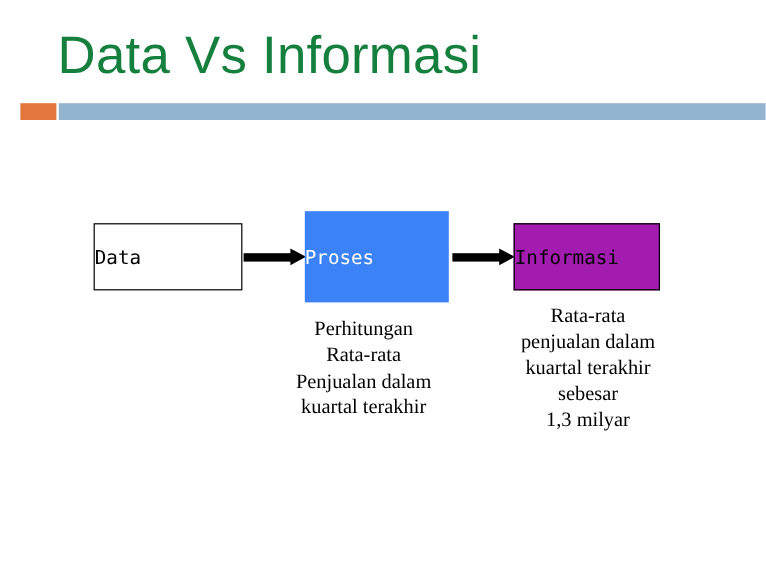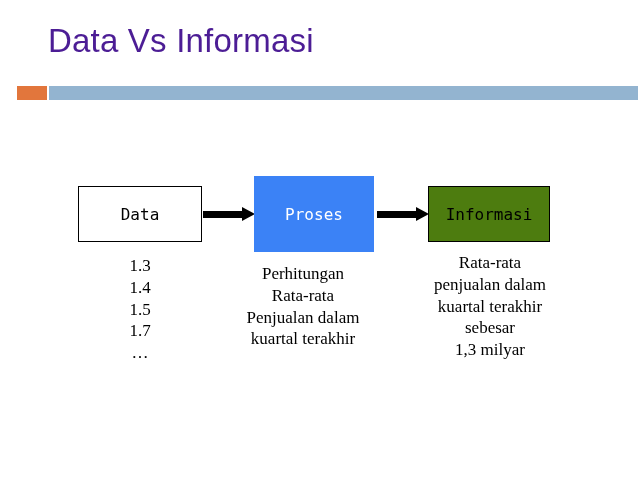--- a/index.html
+++ b/index.html
@@ -13,22 +13,22 @@
     position: relative;
     overflow: hidden;
     font-family: "Liberation Sans", sans-serif;
   }
 
   
   #slide-title {
     position: absolute;
     left: 48px;
     top: 22px;
-    font-size: 33px;
-    color: #4c1d95;
+    font-size: 44px;
+    color: #15803d;
     font-family: "Liberation Sans", sans-serif;
     font-weight: normal;
     letter-spacing: 0.2px;
     white-space: nowrap;
   }
 
   
   #title-rule {
     position: absolute;
     left: 0;
@@ -60,21 +60,21 @@
     top: 100px;
     width: 638px;
     height: 379px;
   }
 
   .node-box {
     position: absolute;
     box-sizing: border-box;
     display: flex;
     align-items: center;
-    justify-content: center;
+    justify-content: flex-start;
     font-family: "DejaVu Sans Mono", monospace;
     font-size: 16px;
   }
 
   #box-data {
     left: 78px;
     top: 86px;
     width: 124px;
     height: 56px;
     border: 1.5px solid #000000;
@@ -88,21 +88,21 @@
     height: 76px;
     background: #3b82f6;
     color: #ffffff;
   }
   #box-informasi {
     left: 428px;
     top: 86px;
     width: 122px;
     height: 56px;
     border: 1.5px solid #000000;
-    background: #4d7c0f;
+    background: #a21caf;
     color: #000000;
   }
 
   
   .arrow {
     position: absolute;
     height: 14px;
   }
   .arrow .shaft {
     position: absolute;
@@ -190,25 +190,20 @@
 
   <div class="arrow" id="arrow-proses-informasi">
     <div class="shaft"></div>
     <div class="head"></div>
   </div>
 
   <div class="node-box" id="box-informasi">
     <span>Informasi</span>
   </div>
 
-  <div class="caption" id="caption-data">1.3
-1.4
-1.5
-1.7
-…</div>
 
   <div class="caption" id="caption-proses">Perhitungan
 Rata-rata
 Penjualan dalam
 kuartal terakhir</div>
 
   <div class="caption" id="caption-informasi">Rata-rata
 penjualan dalam
 kuartal terakhir
 sebesar

